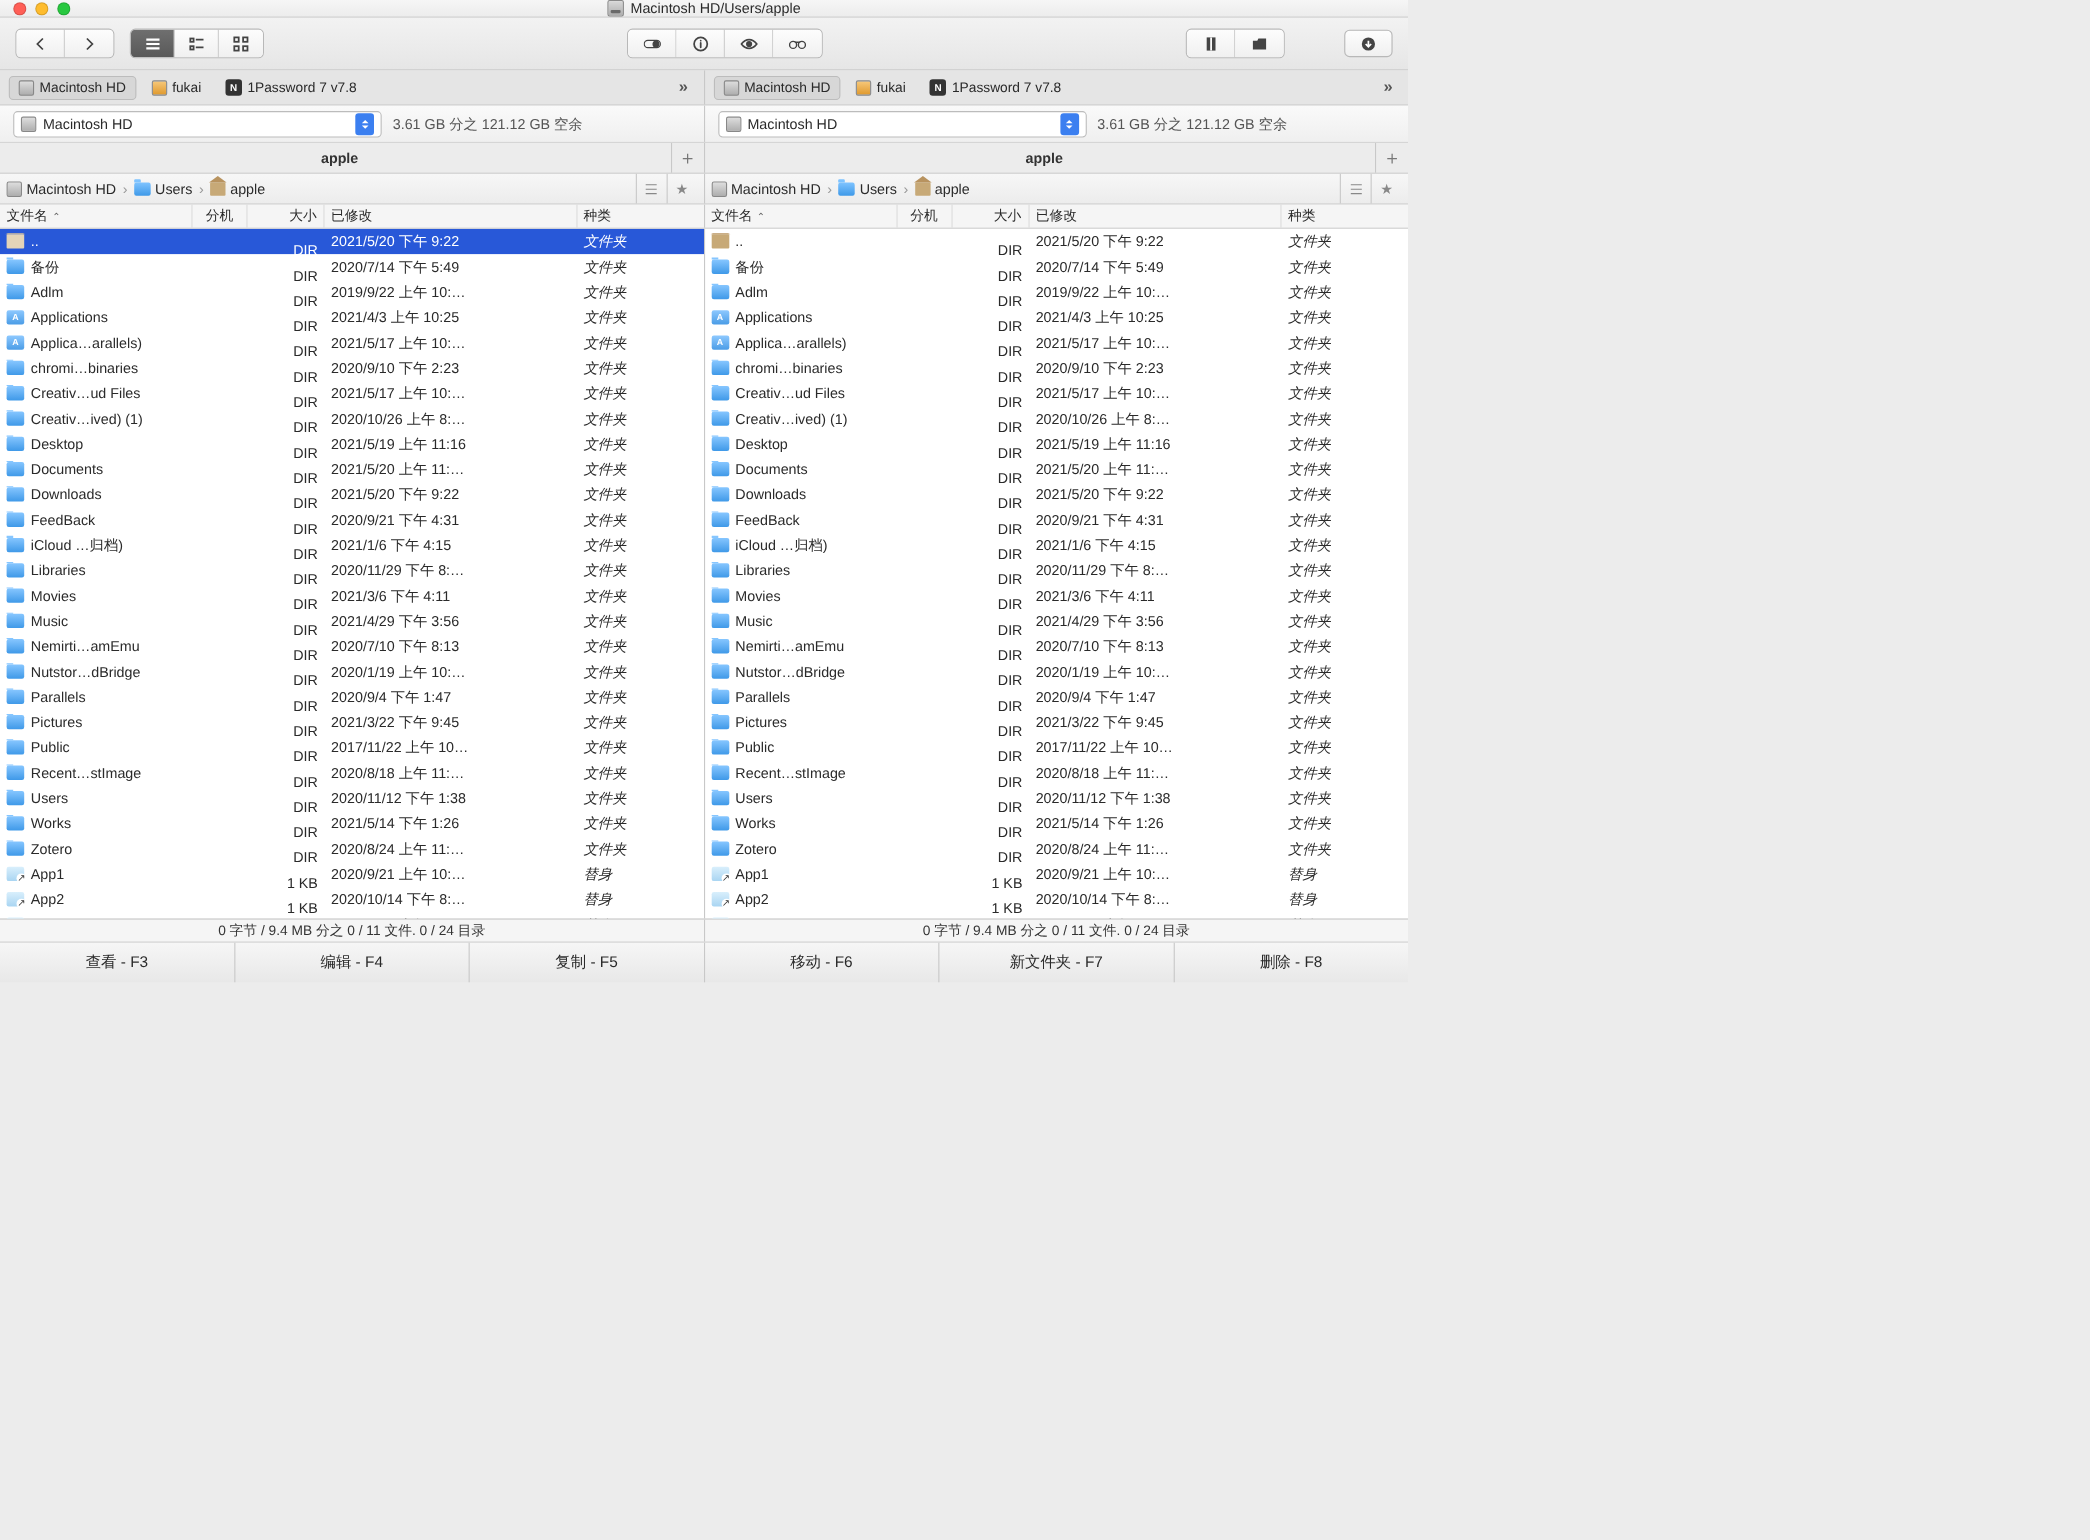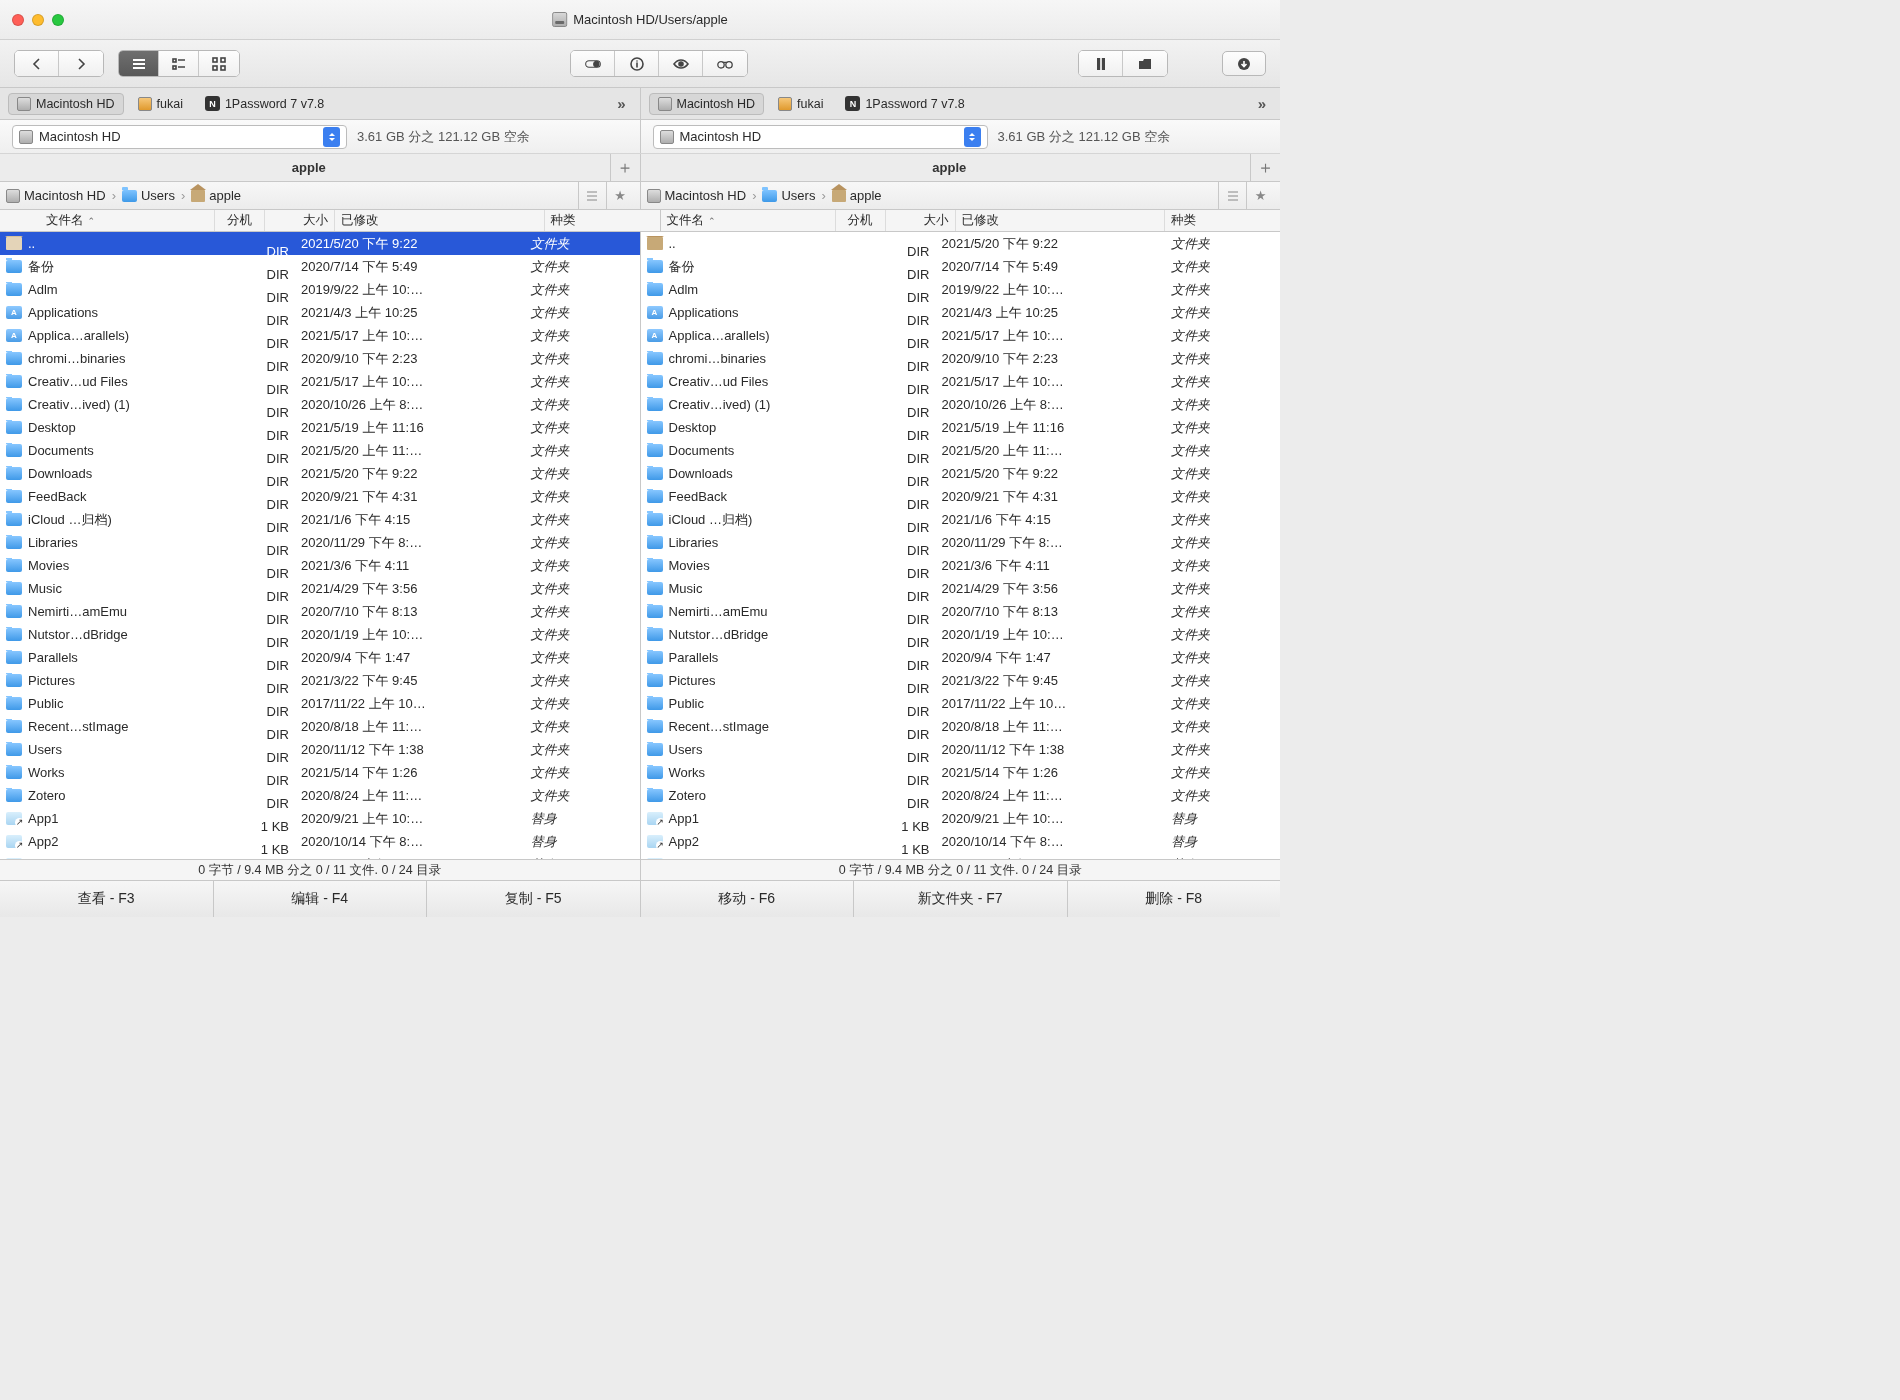--- a/index.html
+++ b/index.html
@@ -1,19 +1,19 @@
 <!DOCTYPE html>
 <html><head>
 <meta charset="utf-8">
 <style>
 * { margin:0; padding:0; box-sizing:border-box; font-family:-apple-system,"Helvetica Neue",Arial,sans-serif; -webkit-font-smoothing:antialiased; }
 body { background:#ececec; width:1280px; height:958px; overflow:hidden; color:#2a2a2a; }
 
 
-.titlebar { height:40px; background:linear-gradient(#f6f6f6,#ececec); display:flex; align-items:center; position:relative; border-bottom:1px solid #d0d0d0; }
+.titlebar { height:16px; background:linear-gradient(#f6f6f6,#ececec); display:flex; align-items:center; position:relative; border-bottom:1px solid #d0d0d0; }
 .traffic { display:flex; gap:8px; margin-left:12px; }
 .dot { width:12px; height:12px; border-radius:50%; border:0.5px solid rgba(0,0,0,.15); }
 .dot.r{background:#ff5f57;} .dot.y{background:#febc2e;} .dot.g{background:#28c840;}
 .title-center { position:absolute; left:50%; transform:translateX(-50%); display:flex; align-items:center; gap:6px; font-size:13px; }
 .disk-icon { width:15px; height:15px; background:linear-gradient(#d8d8d8,#aeaeae); border-radius:2px; border:0.5px solid #888; position:relative; }
 .disk-icon::after{content:"";position:absolute;left:2px;right:2px;bottom:2px;height:3px;background:#6a6a6a;border-radius:1px;}
 
 
 .toolbar { height:48px; background:linear-gradient(#f2f2f2,#e6e6e6); border-bottom:1px solid #c8c8c8; display:flex; align-items:center; padding:0 14px; gap:14px; }
 .seg { display:flex; border:1px solid #b8b8b8; border-radius:5px; overflow:hidden; background:#fff; box-shadow:0 1px 0 rgba(255,255,255,.6) inset; }
@@ -61,21 +61,21 @@
 .bc-item{display:flex;align-items:center;gap:4px; cursor:pointer;}
 .bc-sep{color:#999;}
 .folder-ic{width:15px;height:12px;background:linear-gradient(#7ec3ff,#3e99e8);border-radius:2px;position:relative;}
 .folder-ic::before{content:"";position:absolute;top:-3px;left:0;width:6px;height:3px;background:#7ec3ff;border-radius:1px 1px 0 0;}
 .home-ic{width:14px;height:12px;background:#c7a977;position:relative;border-radius:1px;}
 .home-ic::before{content:"";position:absolute;top:-6px;left:-1px;border:8px solid transparent;border-bottom:6px solid #b8935f;border-top:none;}
 .rt-icons{margin-left:auto;display:flex;gap:0;}
 .rt-icons .sq{width:28px;height:27px;border-left:1px solid #c8c8c8;display:flex;align-items:center;justify-content:center;color:#888;cursor:pointer;}
 
 
-.cols-row{height:22px;display:flex;background:#f5f5f5;border-bottom:1px solid #c8c8c8;padding-left:40px;}
+.cols-row{height:22px;display:flex;background:#f5f5f5;border-bottom:1px solid #c8c8c8;}
 .cols-half{flex:1;display:flex;font-size:12.5px;}
 .cols-half:first-child{border-right:1px solid #c8c8c8;}
 .col{padding:3px 6px;border-right:1px solid #dcdcdc;cursor:pointer;display:flex;align-items:center;white-space:nowrap;overflow:hidden;}
 .col.name{flex:0 0 175px;}
 .col.ext{flex:0 0 50px;justify-content:center;}
 .col.size{flex:0 0 70px;justify-content:flex-end;}
 .col.mod{flex:1;}
 .col.kind{flex:0 0 115px;border-right:none;}
 .sort-chev{font-size:9px;margin-left:4px;color:#666;}
 

